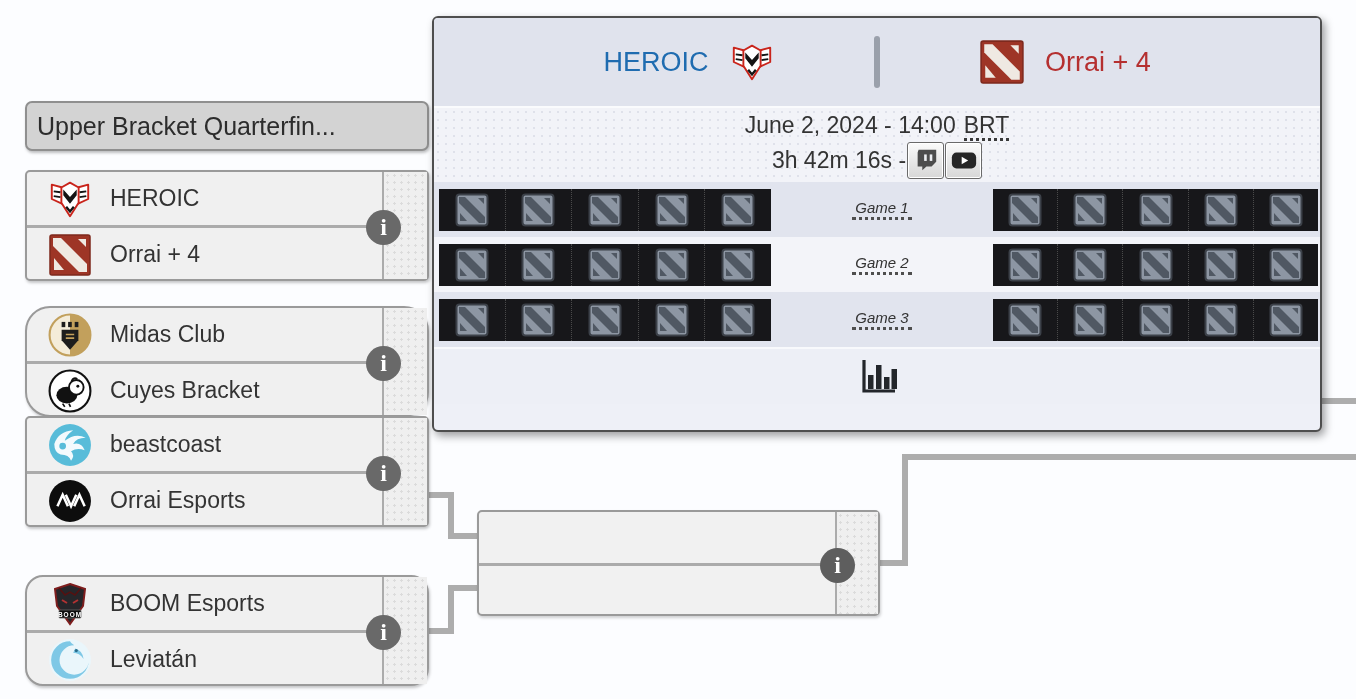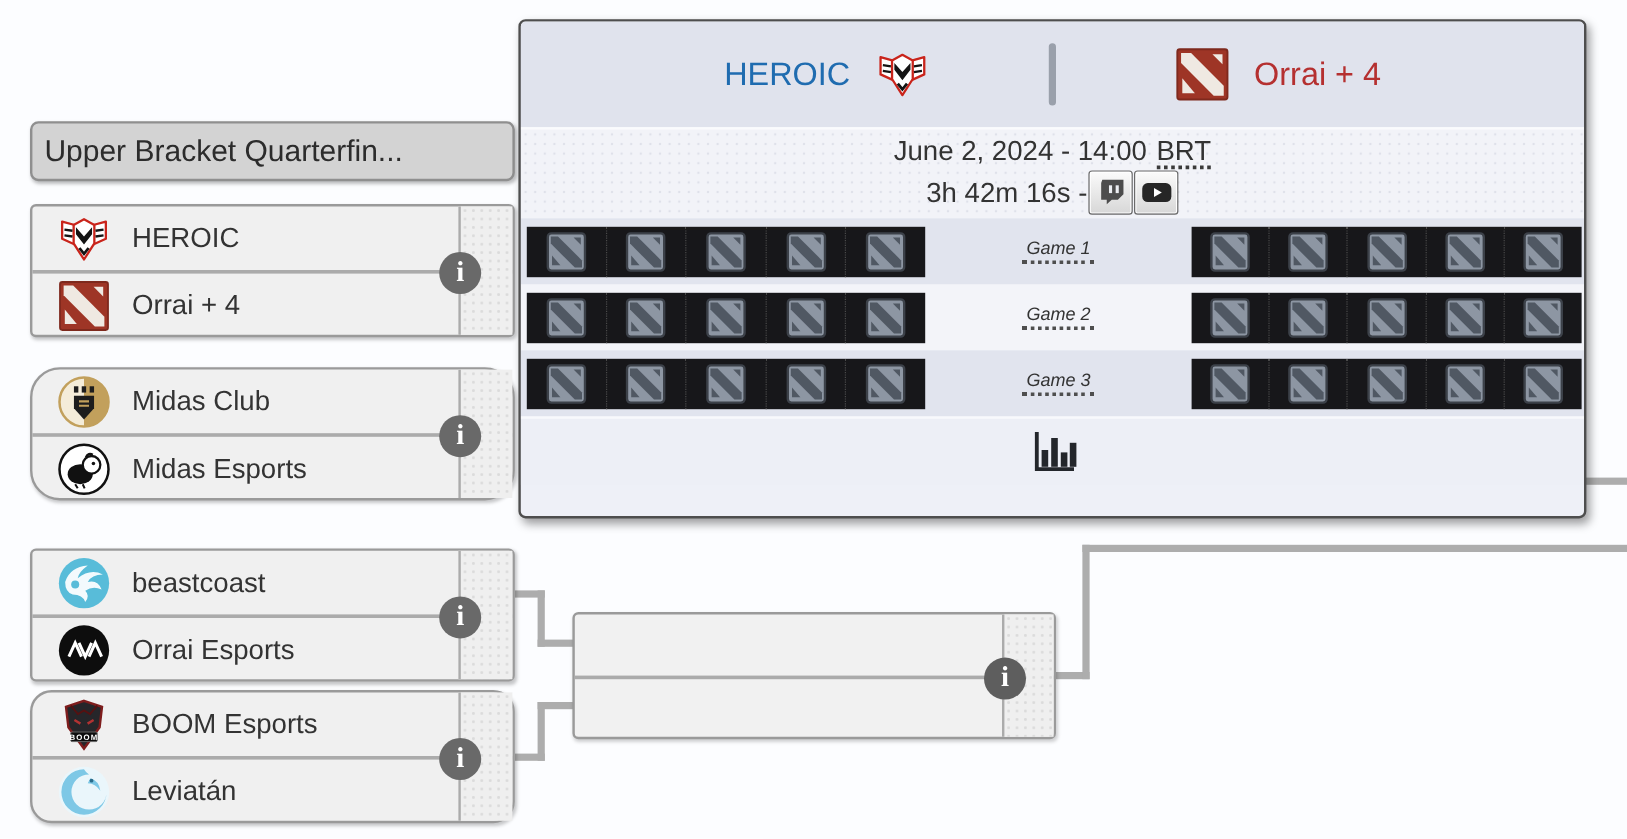--- a/index.html
+++ b/index.html
@@ -161,29 +161,29 @@
       <span class="logo-badge">
         <svg width="44" height="44" viewBox="0 0 42 42">
           <circle cx="21" cy="21" r="19.5" fill="#fff" stroke="#111" stroke-width="2"></circle>
           <ellipse cx="18" cy="25" rx="10" ry="8" fill="#111"></ellipse>
           <circle cx="27" cy="17.5" r="7" fill="#fff" stroke="#111" stroke-width="1.8"></circle>
           <circle cx="28.5" cy="16.5" r="1.4" fill="#111"></circle>
           <path d="M22.5 11.5 Q24.5 7.5 28 9.5" stroke="#111" stroke-width="1.8" fill="none"></path>
           <path d="M14 33 l2 3.2 M20 33 l1.5 3.2" stroke="#111" stroke-width="1.6"></path>
         </svg>
       </span>
-      <span class="team-name">Midas Esports</span>
+      <span class="team-name">Cuyes Bracket</span>
     </div>
     <div class="score-col"></div>
     <div class="info-icon">
       <span>i</span>
     </div>
   </div>
 
-  <div class="match" style="top:457px;">
+  <div class="match" style="top:416px;">
     <div class="team-row top">
       <span class="logo-badge">
         <svg width="44" height="44" viewBox="0 0 42 42">
           <circle cx="21" cy="21" r="20" fill="#58bcd9"></circle>
           <path d="M6 20 Q10 8 24 7 Q17 12 16 17 Q26 9 36 14 Q27 14 24 20 Q32 18 35 26 Q28 23 22 27 Q26 31 22 36 Q20 30 12 30 Q6 28 6 20 Z" fill="#fff" opacity="0.93"></path>
           <circle cx="14" cy="22" r="3.2" fill="#58bcd9"></circle>
         </svg>
       </span>
       <span class="team-name">beastcoast</span>
     </div>

